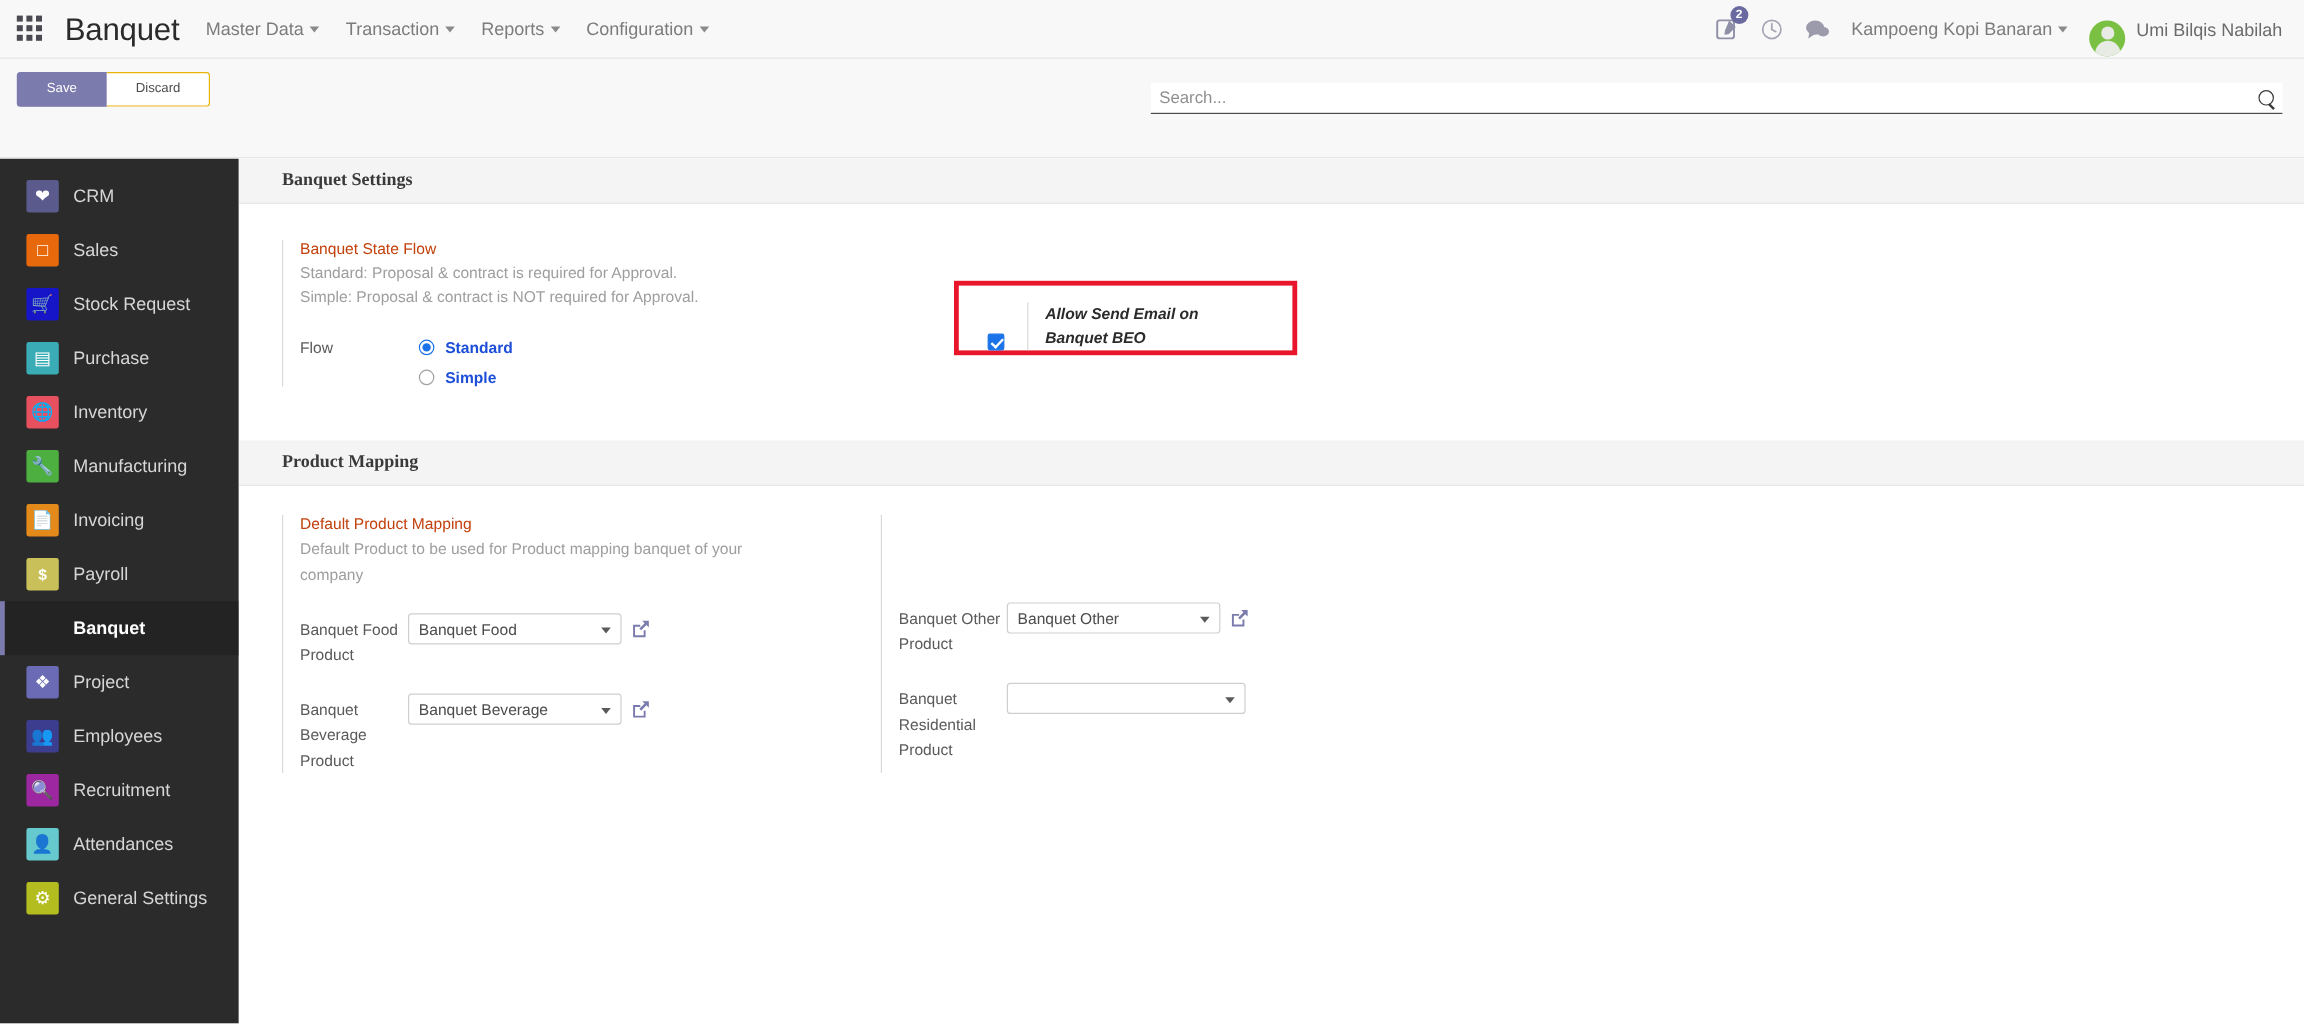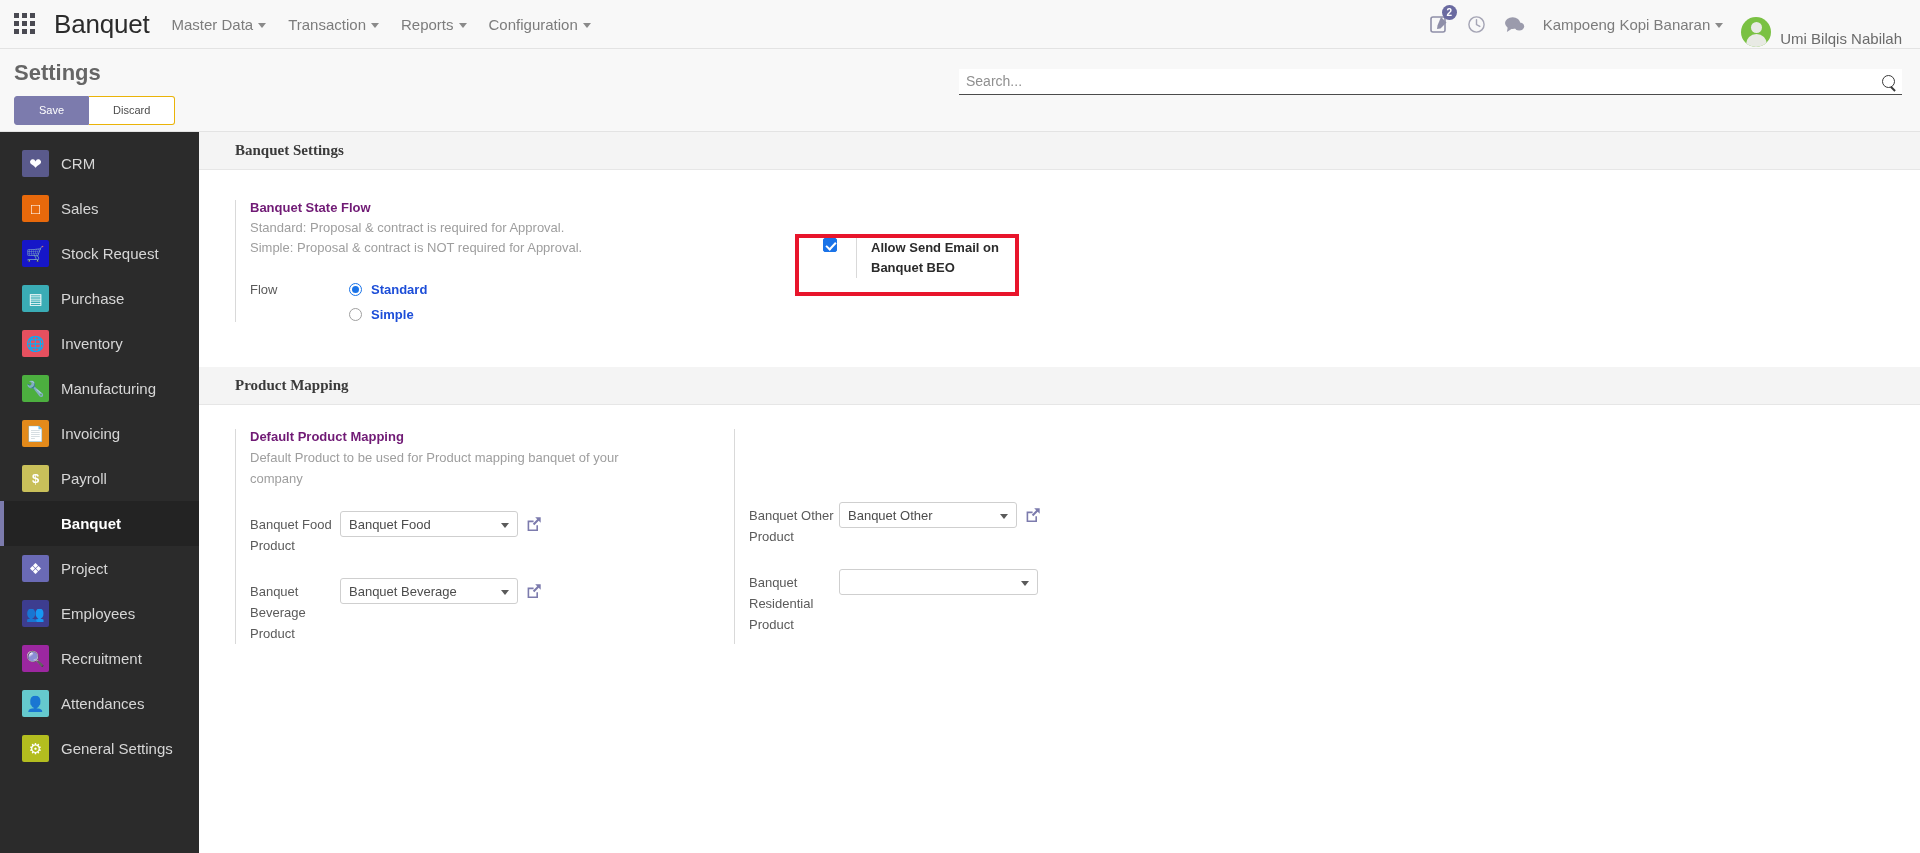--- a/index.html
+++ b/index.html
@@ -78,21 +78,21 @@
     min-width: 15px; height: 15px;
     border-radius: 8px;
     text-align: center;
     font-weight: 700;
     padding: 0 3px;
   }
   #company-name {
     font-size: 15px; color: #7c7c7c;
     cursor: pointer; white-space: nowrap;
   }
-  #user-block { display: flex; align-items: flex-end; gap: 9px; cursor: pointer; margin-top: 16px; }
+  #user-block { display: flex; align-items: flex-start; gap: 9px; cursor: pointer; margin-top: 16px; }
   #avatar {
     width: 30px; height: 30px;
     border-radius: 50%;
     background: #7ac143;
     position: relative;
     overflow: hidden;
     flex: none;
   }
   #avatar::before {
     content: ""; position: absolute;
@@ -234,21 +234,21 @@
   .section-body {
     padding: 26px 0 0 0;
     position: relative;
   }
 
   .setting-block {
     border-left: 1px solid #d9d9d9;
     padding-left: 14px;
   }
   .setting-title {
-    font-size: 13px; font-weight: 700; color: #701a75;
+    font-size: 13px; font-weight: 400; color: #c2410c;
     margin-bottom: 3px;
   }
   .setting-desc {
     font-size: 13px; color: #9e9e9e; line-height: 20px;
   }
 
   
   #banquet-settings-row {
     display: flex;
     padding-left: 36px;
@@ -272,26 +272,27 @@
     content: ""; position: absolute;
     width: 7px; height: 7px; border-radius: 50%;
     background: #1a73e8; top: 2px; left: 2px;
   }
   .radio-label { font-size: 13px; font-weight: 700; color: #1d4ed8; }
 
   
   #email-highlight {
     position: absolute;
     left: 596px; top: 38px;
-    width: 224px; height: 62px;
+    width: 286px; height: 62px;
     border: 4px solid #e8152b;
     background: #fff;
     display: flex;
-    align-items: flex-start;
+    align-items: flex-end;
     padding-left: 24px;
+    font-style: italic;
   }
   .checkbox-mark {
     width: 14px; height: 14px;
     background: #1a73e8;
     border: 1px solid #1a73e8;
     border-radius: 2px;
     flex: none;
     position: relative;
     cursor: pointer;
   }
@@ -416,21 +417,20 @@
       <span>Kampoeng Kopi Banaran</span><span class="caret-down"></span>
     </div>
     <div id="user-block">
       <div id="avatar"></div>
       <span id="user-name">Umi Bilqis Nabilah</span>
     </div>
   </div>
 </div>
 
 <div id="control-panel">
-  <div id="page-title">Settings</div>
   <div id="btn-group">
     <div class="btn btn-primary">Save</div>
     <div class="btn btn-default">Discard</div>
   </div>
   <div id="searchbar">
     <input id="search-input" type="text" placeholder="Search..." style="">
     <span class="search-glass"></span>
   </div>
 </div>
 

